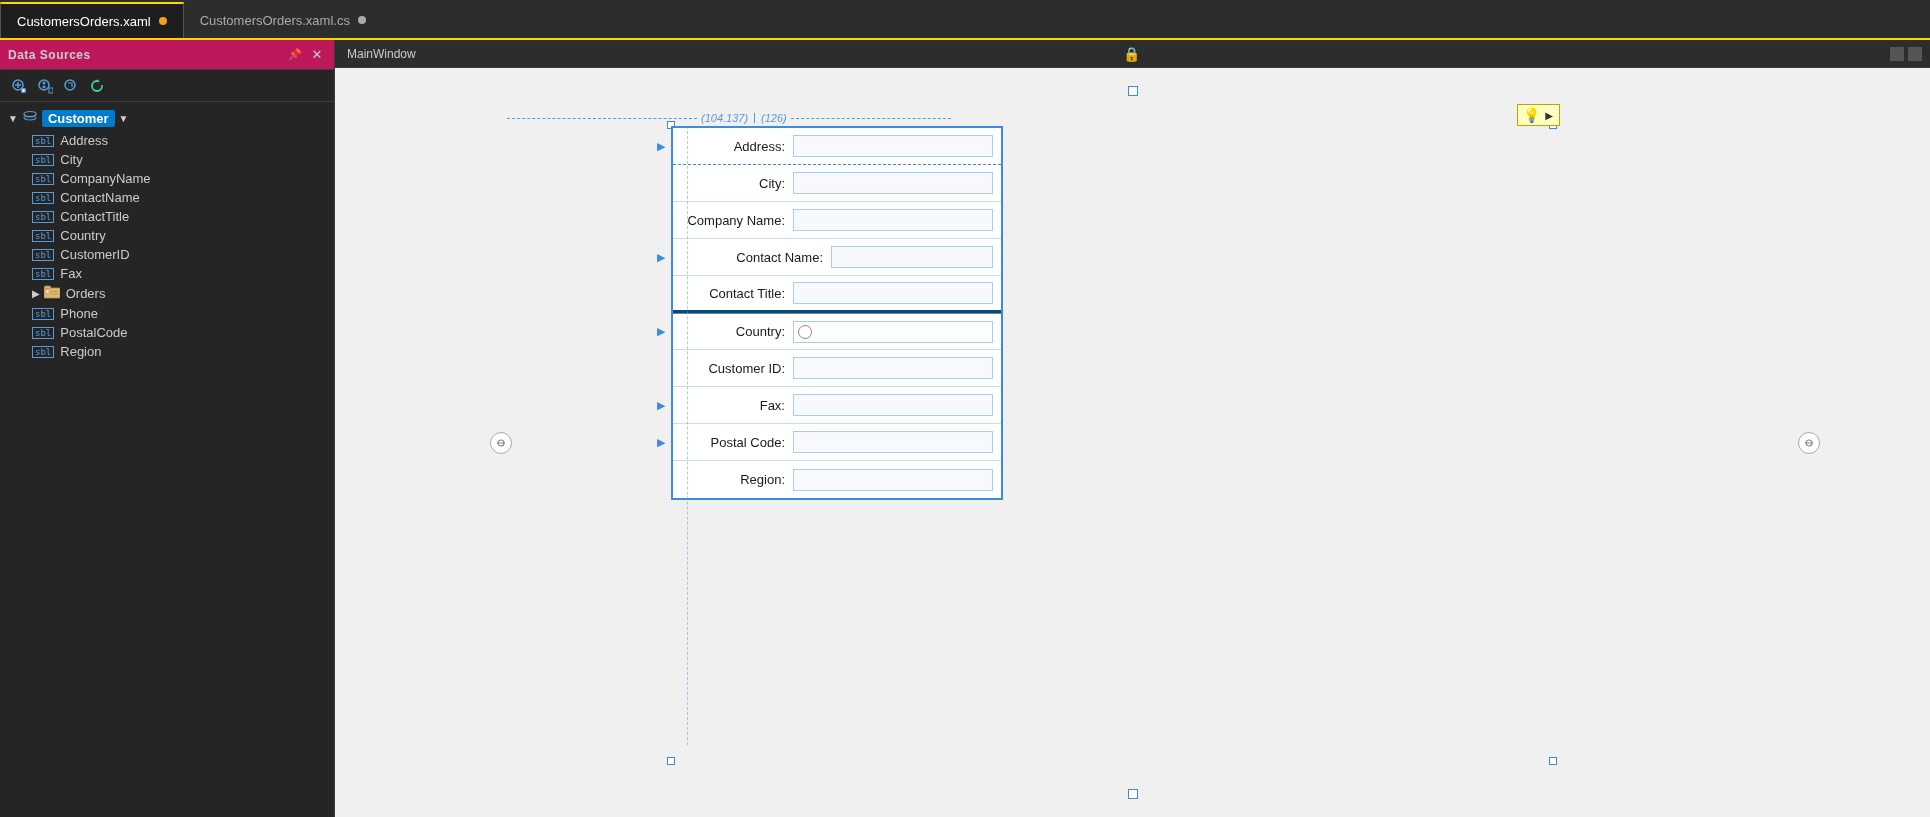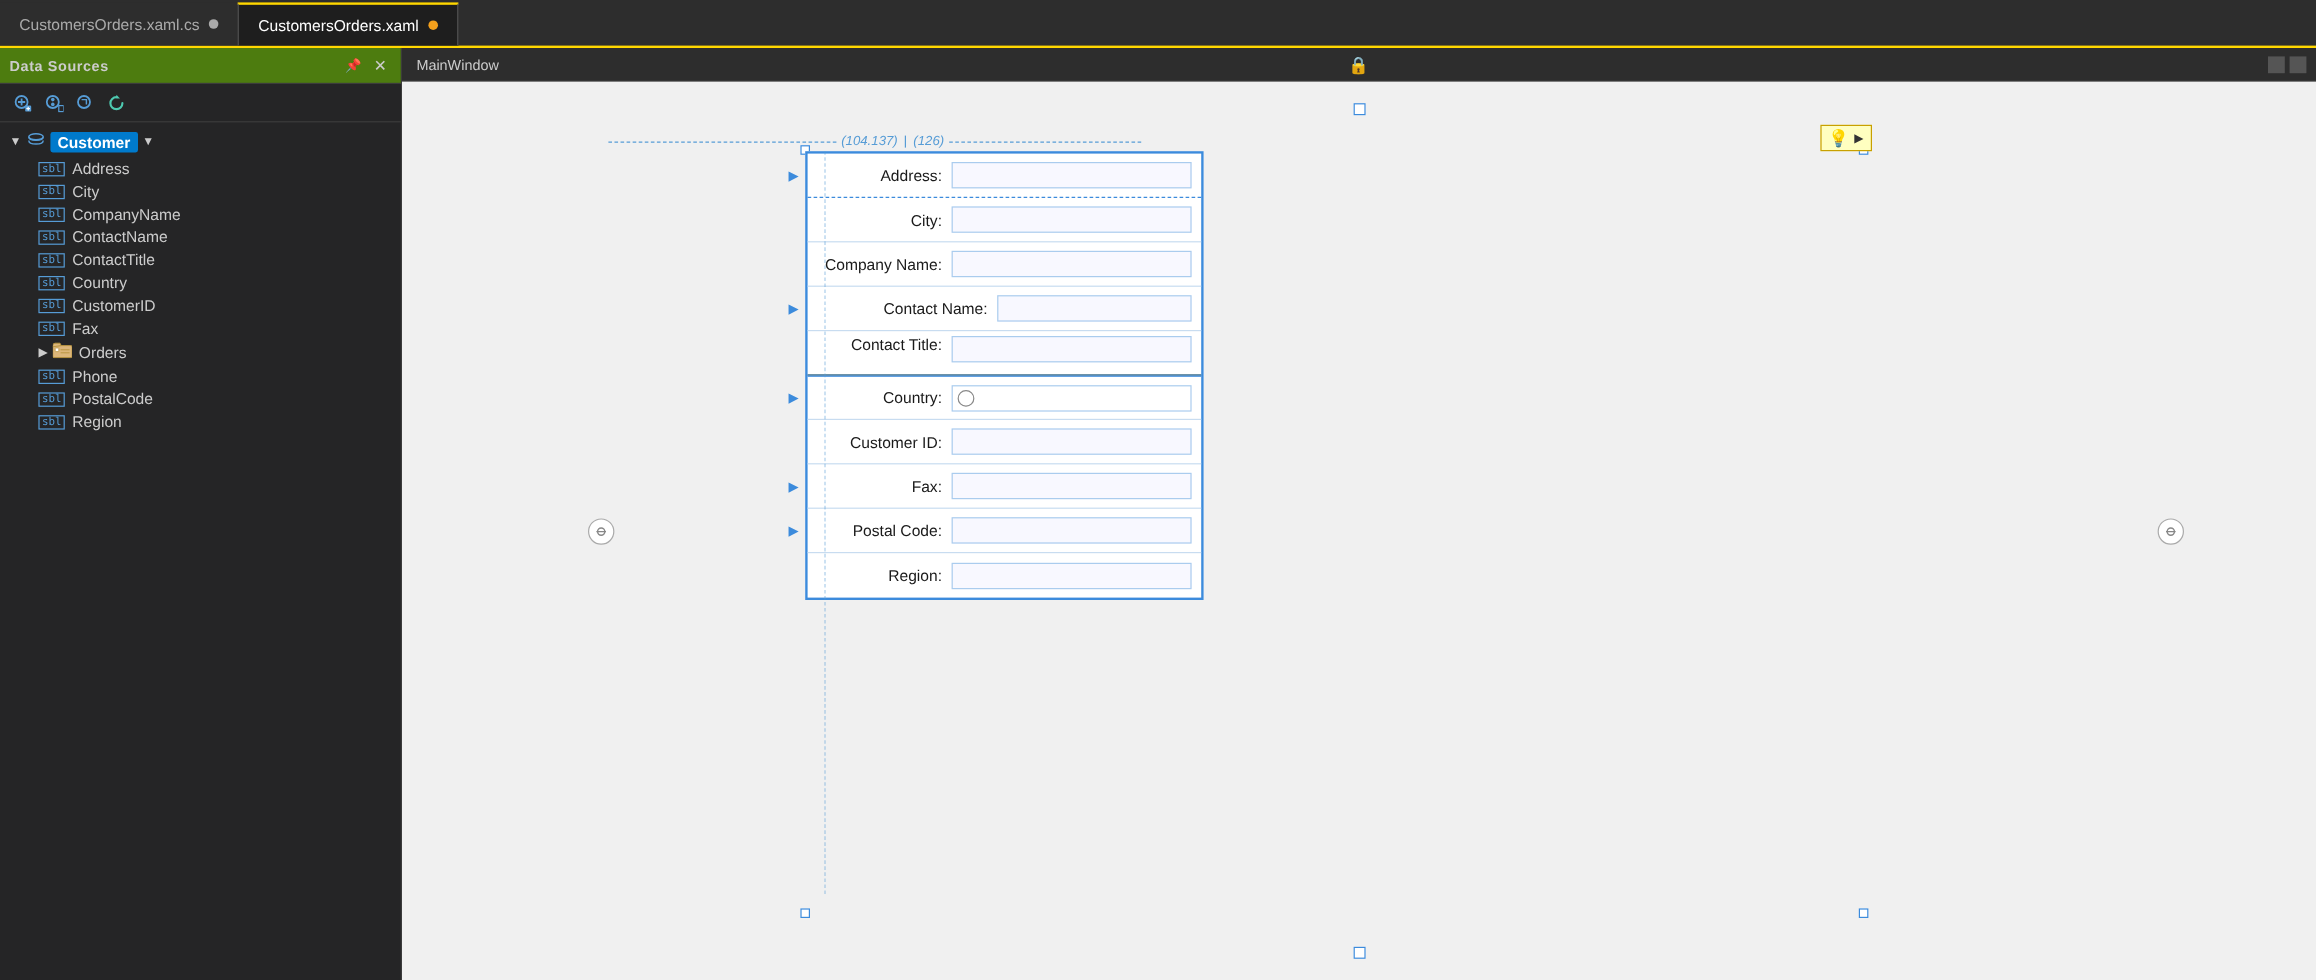--- a/index.html
+++ b/index.html
@@ -69,21 +69,21 @@
       display: flex;
       flex-direction: column;
       flex-shrink: 0;
     }
 
     .panel-header {
       display: flex;
       align-items: center;
       justify-content: space-between;
       padding: 6px 8px;
-      background: #4d7c0f;
+      background: #be185d;
       border-bottom: 1px solid #3c3c3c;
       height: 30px;
     }
     .panel-title {
       font-size: 12px;
       color: #cccccc;
       font-weight: 600;
       letter-spacing: 0.5px;
     }
     .panel-header-actions {
@@ -250,27 +250,27 @@
 
     
     ::-webkit-scrollbar { width: 8px; }
     ::-webkit-scrollbar-track { background: #1e1e1e; }
     ::-webkit-scrollbar-thumb { background: #555; }
   </style>
 </head>
 <body>
 
 <div class="tab-bar">
+  <div class="tab active">
+    <span>CustomersOrders.xaml</span>
+    <span class="tab-dot"></span>
+  </div>
   <div class="tab inactive">
     <span>CustomersOrders.xaml.cs</span>
     <span class="tab-dot saved"></span>
-  </div>
-  <div class="tab active">
-    <span>CustomersOrders.xaml</span>
-    <span class="tab-dot"></span>
   </div>
 </div>
 
 <div class="main-area">
 
   <div class="left-panel">
     <div class="panel-header">
       <span class="panel-title">Data Sources</span>
       <div class="panel-header-actions">
         <span class="header-icon pin-icon">📌</span>
@@ -464,21 +464,21 @@
           <span style="padding:4px 8px;font-size:13px;color:#1a1a1a;min-width:120px;text-align:right;">Company Name:</span>
           <input type="text" style="flex: 1 1 0%; margin: 4px 8px 4px 0px; border: 1px solid rgb(170, 204, 238); background: rgb(248, 248, 255); height: 22px; font-size: 12px;" readonly="">
         </div>
 
         <div style="display:flex;align-items:center;border-bottom:1px solid #c8dcf0;min-height:37px;position:relative;">
           <span style="position:absolute;left:-16px;color:#3c8bdc;font-size:11px;">▶</span>
           <span style="padding:4px 8px;font-size:13px;color:#1a1a1a;min-width:120px;text-align:right;margin-left:38px;">Contact Name:</span>
           <input type="text" style="flex: 1 1 0%; margin: 4px 8px 4px 0px; border: 1px solid rgb(170, 204, 238); background: rgb(248, 248, 255); height: 22px; font-size: 12px;" readonly="">
         </div>
 
-        <div style="display:flex;align-items:flex-start;border-bottom:1px solid #0c4a6e;min-height:37px;position:relative;">
+        <div style="display:flex;align-items:center;border-bottom:3px solid #0c4a6e;min-height:37px;position:relative;">
           <span style="padding:4px 8px;font-size:13px;color:#1a1a1a;min-width:120px;text-align:right;">Contact Title:</span>
           <input type="text" style="flex: 1 1 0%; margin: 4px 8px 4px 0px; border: 1px solid rgb(170, 204, 238); background: rgb(248, 248, 255); height: 22px; font-size: 12px;" readonly="">
         </div>
 
         <div style="display:flex;align-items:center;border-bottom:1px solid #c8dcf0;border-top:1.5px solid #3c8bdc;min-height:37px;position:relative;">
           <span style="position:absolute;left:-16px;color:#3c8bdc;font-size:11px;">▶</span>
           <span style="padding:4px 8px;font-size:13px;color:#1a1a1a;min-width:120px;text-align:right;">Country:</span>
           <div style="flex:1;margin:4px 8px 4px 0;height:22px;display:flex;align-items:center;border:1px solid #aaccee;background:white;">
             <div style="width:14px;height:14px;border-radius:50%;border:1px solid #888;background:white;margin-left:4px;"></div>
           </div>

